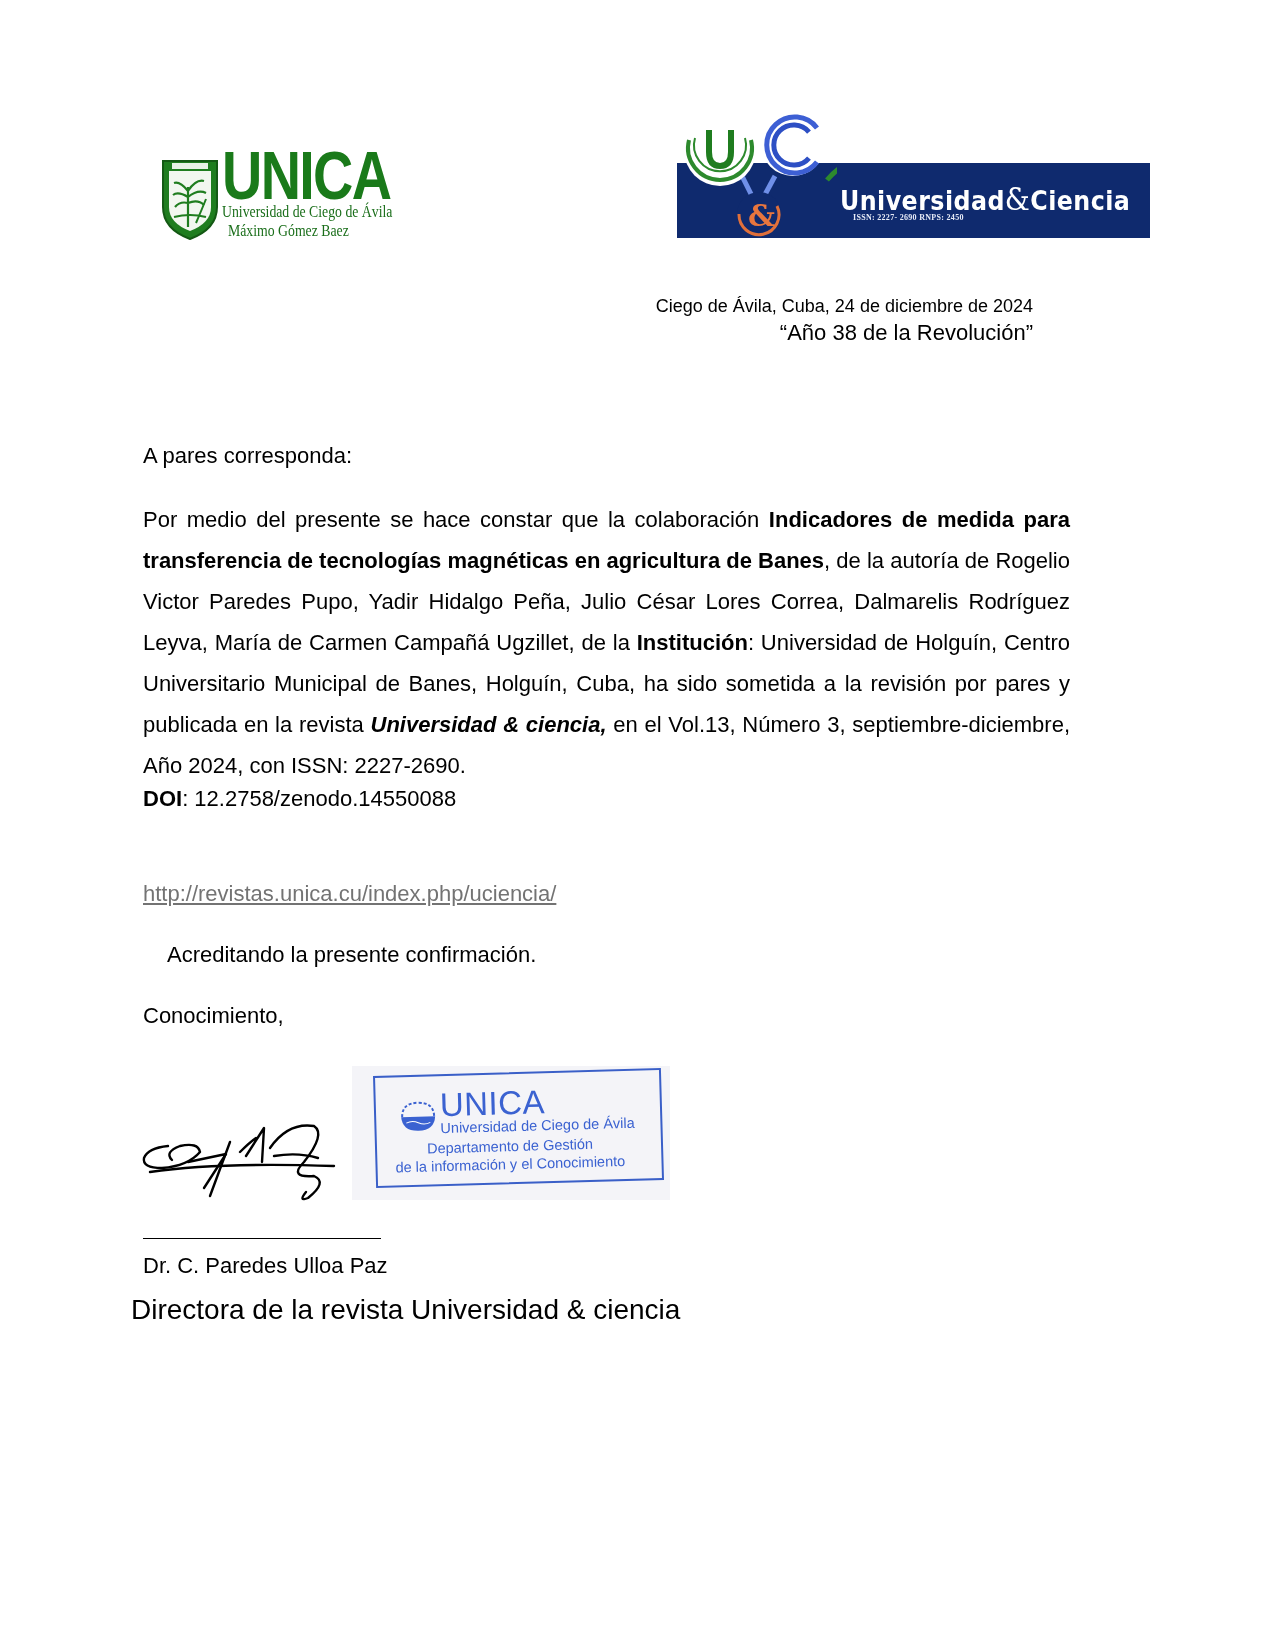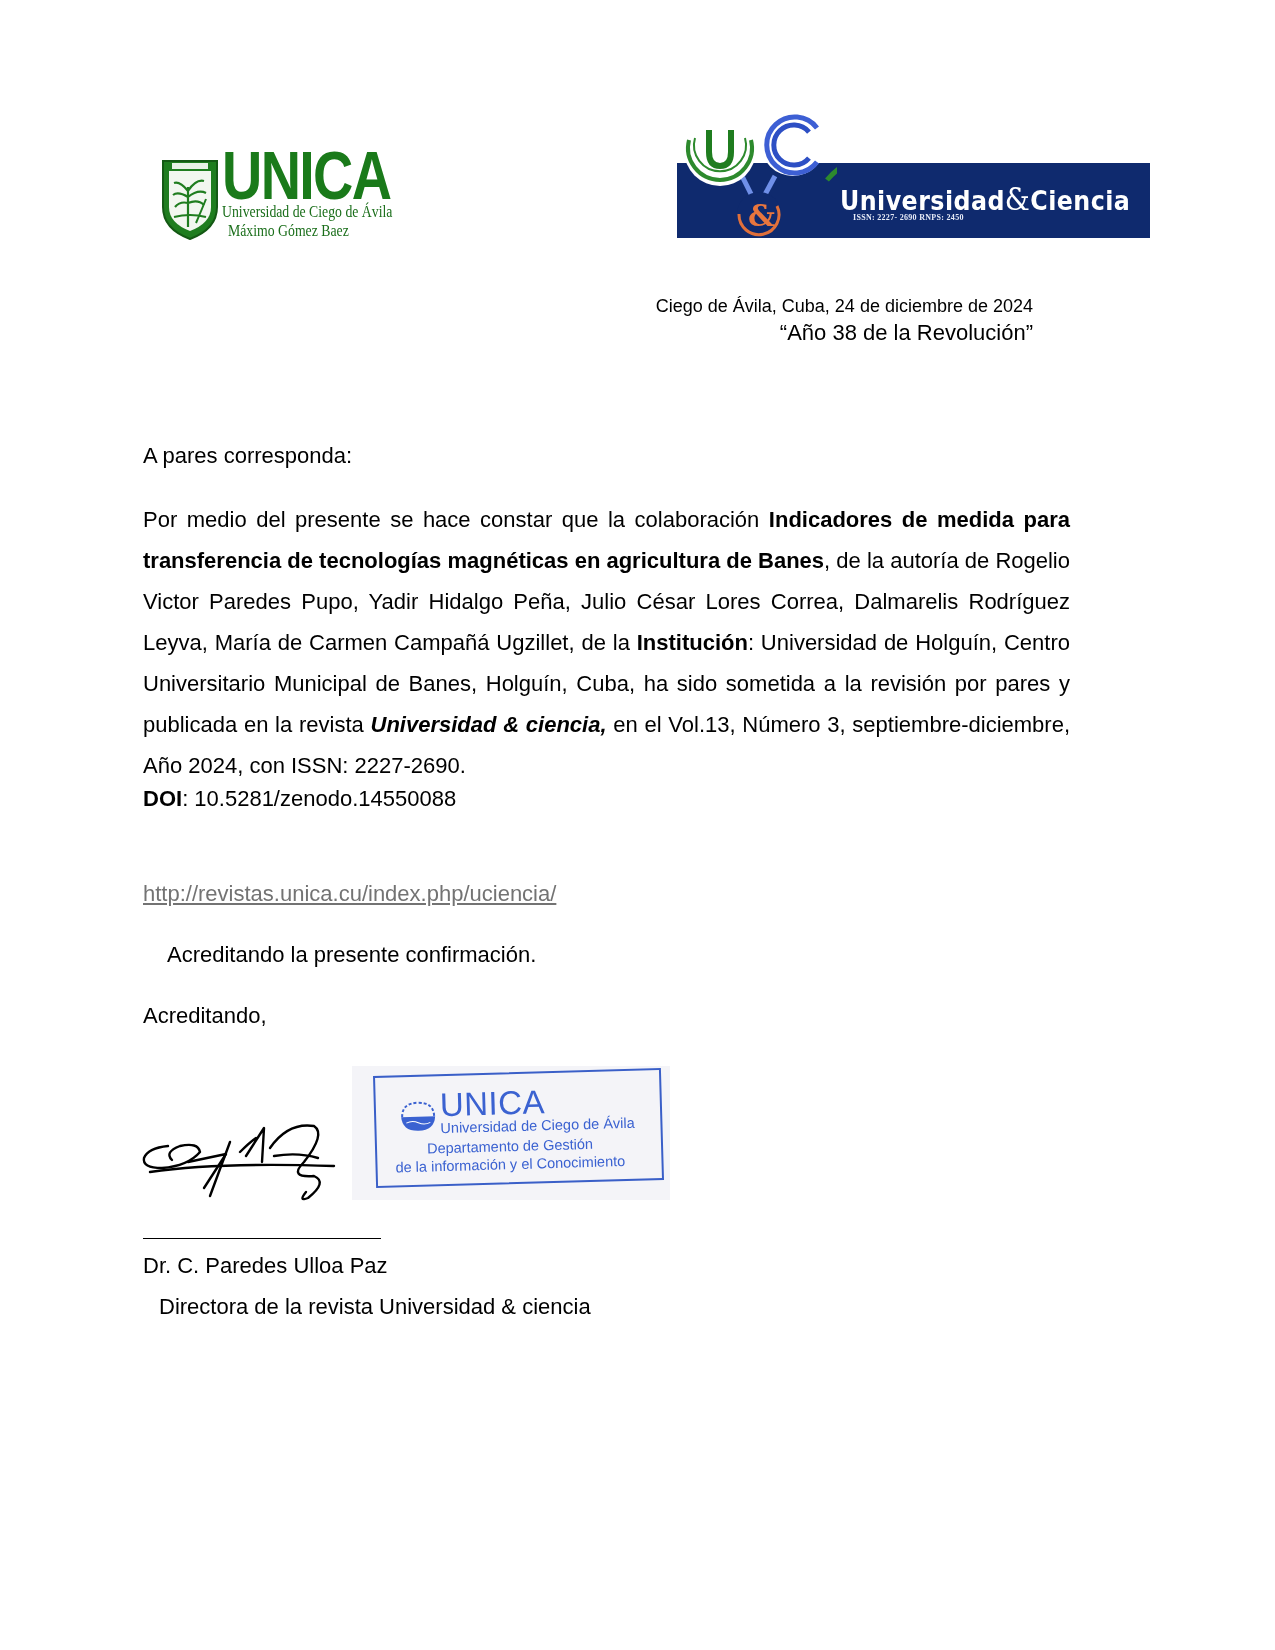--- a/index.html
+++ b/index.html
@@ -34,21 +34,21 @@
     #stamp-bg { left: 352px; top: 1066px; width: 318px; height: 134px; background: #f4f4f8; }
     #stamp-box { left: 373px; top: 1072px; width: 284px; height: 108px; border: 2px solid #3a5fc8; transform: rotate(-1.6deg); transform-origin: left top; }
     #stamp-emblem { left: 22px; top: 22px; width: 40px; height: 34px; }
     #stamp-unica { left: 64px; top: 12px; font-size: 33px; color: #3b62d1; line-height: 1; letter-spacing: 0.5px; }
     #stamp-l1 { left: 64px; top: 44px; font-size: 14.5px; color: #3b62d1; white-space: nowrap; }
     #stamp-l2 { left: 50px; top: 64px; font-size: 14.5px; color: #3b62d1; white-space: nowrap; }
     #stamp-l3 { left: 18px; top: 82px; font-size: 14.5px; color: #3b62d1; white-space: nowrap; }
 
     #sig-rule { left: 143px; top: 1238px; width: 238px; height: 0; border-top: 1.5px solid #000; }
     #signer-name { left: 143px; top: 1253px; font-size: 22px; white-space: nowrap; }
-    #signer-role { left: 159px; top: 1294px; font-size: 22px; white-space: nowrap; }
+    #signer-role { left: 131px; top: 1294px; font-size: 28px; white-space: nowrap; }
 
     b { font-weight: bold; }
     .bi { font-weight: bold; font-style: italic; }
   </style>
 </head>
 <body>
 
 <div id="unica-logo" class="abs">
   <svg id="unica-shield" class="abs" viewBox="0 0 60 84">
     <path d="M3 4 H57 V50 Q57 72 30 82 Q3 72 3 50 Z" fill="#1f7d1f" stroke="#145914" stroke-width="2"></path>
@@ -84,26 +84,26 @@
   <div id="uc-issn" class="abs">ISSN: 2227- 2690     RNPS: 2450</div>
 </div>
 
 <div id="date-line" class="abs">Ciego de Ávila, Cuba, 24 de diciembre de 2024</div>
 <div id="motto-line" class="abs">“Año 38 de la Revolución”</div>
 
 <div id="salutation" class="abs">A pares corresponda:</div>
 
 <div id="body-para" class="abs"><span>Por medio del presente se hace constar que la colaboración </span><b>Indicadores de medida para transferencia de tecnologías magnéticas en agricultura de Banes</b><span>, de la autoría de Rogelio Victor Paredes Pupo, Yadir Hidalgo Peña, Julio César Lores Correa, Dalmarelis Rodríguez Leyva, María de Carmen Campañá Ugzillet, de la </span><b>Institución</b><span>: Universidad de Holguín, Centro Universitario Municipal de Banes, Holguín, Cuba, ha sido sometida a la revisión por pares y publicada en la revista </span><span class="bi">Universidad &amp; ciencia,</span><span> en el Vol.13, Número 3, septiembre-diciembre, Año 2024, con ISSN: 2227-2690.</span></div>
 
-<div id="doi-line" class="abs"><b>DOI</b><span>: 10.5281/zenodo.14550088</span></div>
+<div id="doi-line" class="abs"><b>DOI</b><span>: 12.2758/zenodo.14550088</span></div>
 
 <a id="journal-link" class="abs">http://revistas.unica.cu/index.php/uciencia/</a>
 
 <div id="accrediting" class="abs">Acreditando la presente confirmación.</div>
-<div id="closing" class="abs">Acreditando,</div>
+<div id="closing" class="abs">Conocimiento,</div>
 
 <svg id="signature" class="abs" viewBox="0 0 210 92">
   <g fill="none" stroke="#000" stroke-width="2.4" stroke-linecap="round" stroke-linejoin="round">
     <path d="M30 34 Q10 36 6 46 Q4 56 24 56 Q50 54 62 40 Q60 30 42 34 Q26 40 34 48"></path>
     <path d="M12 60 Q80 50 196 54"></path>
     <path d="M50 50 L88 42 L66 76"></path>
     <path d="M92 30 L72 84"></path>
     <path d="M102 40 Q112 30 118 26 M108 44 L126 16 L124 50"></path>
     <path d="M132 36 Q150 10 176 14 Q188 22 166 50 Q150 66 176 64 Q190 70 170 86 Q160 90 168 80"></path>
     <path d="M136 44 Q160 40 180 46"></path>

